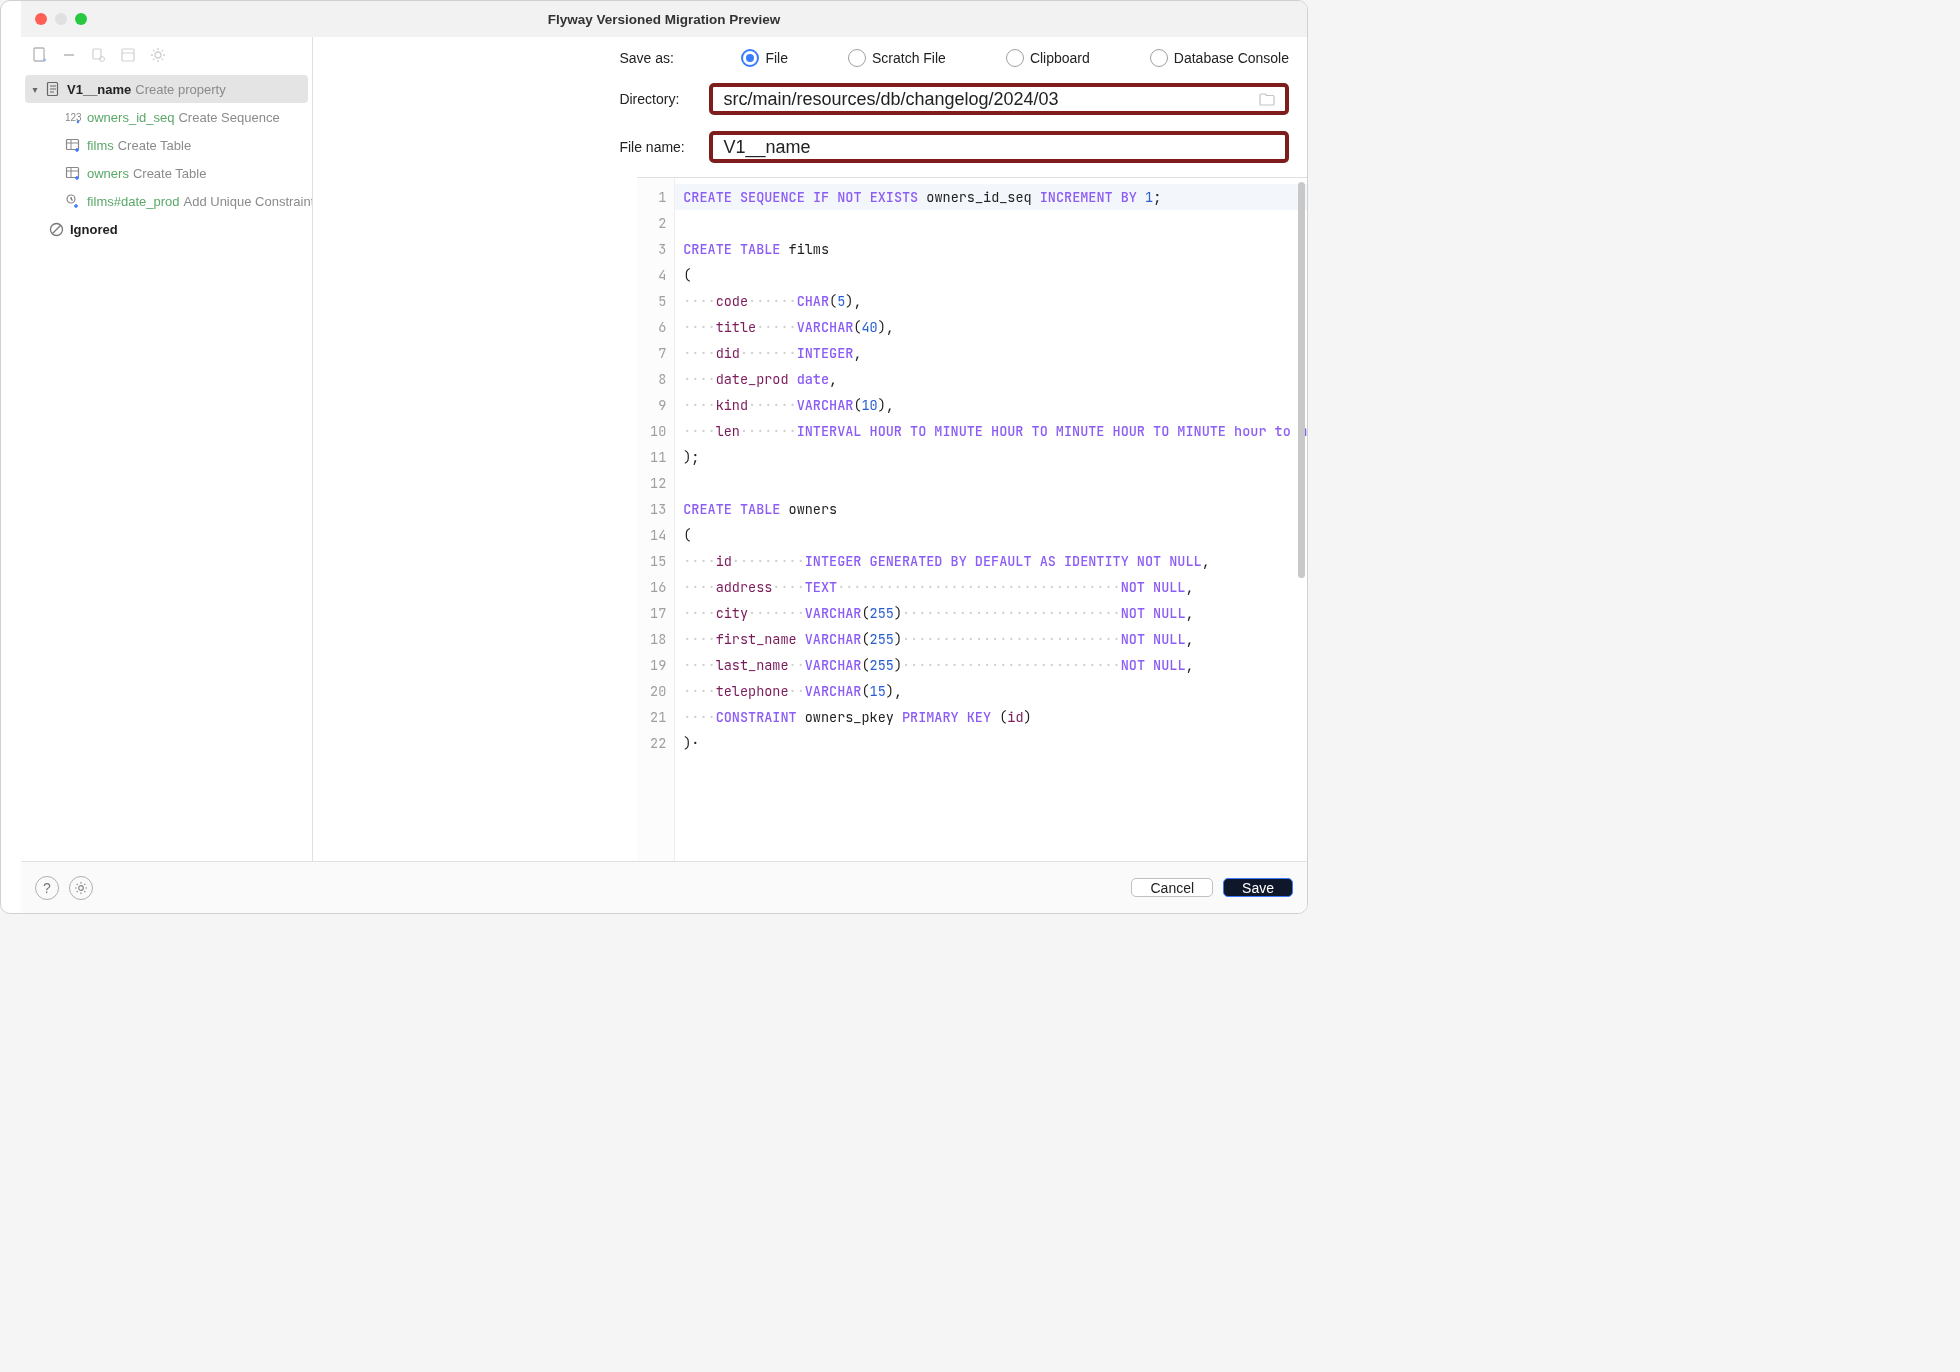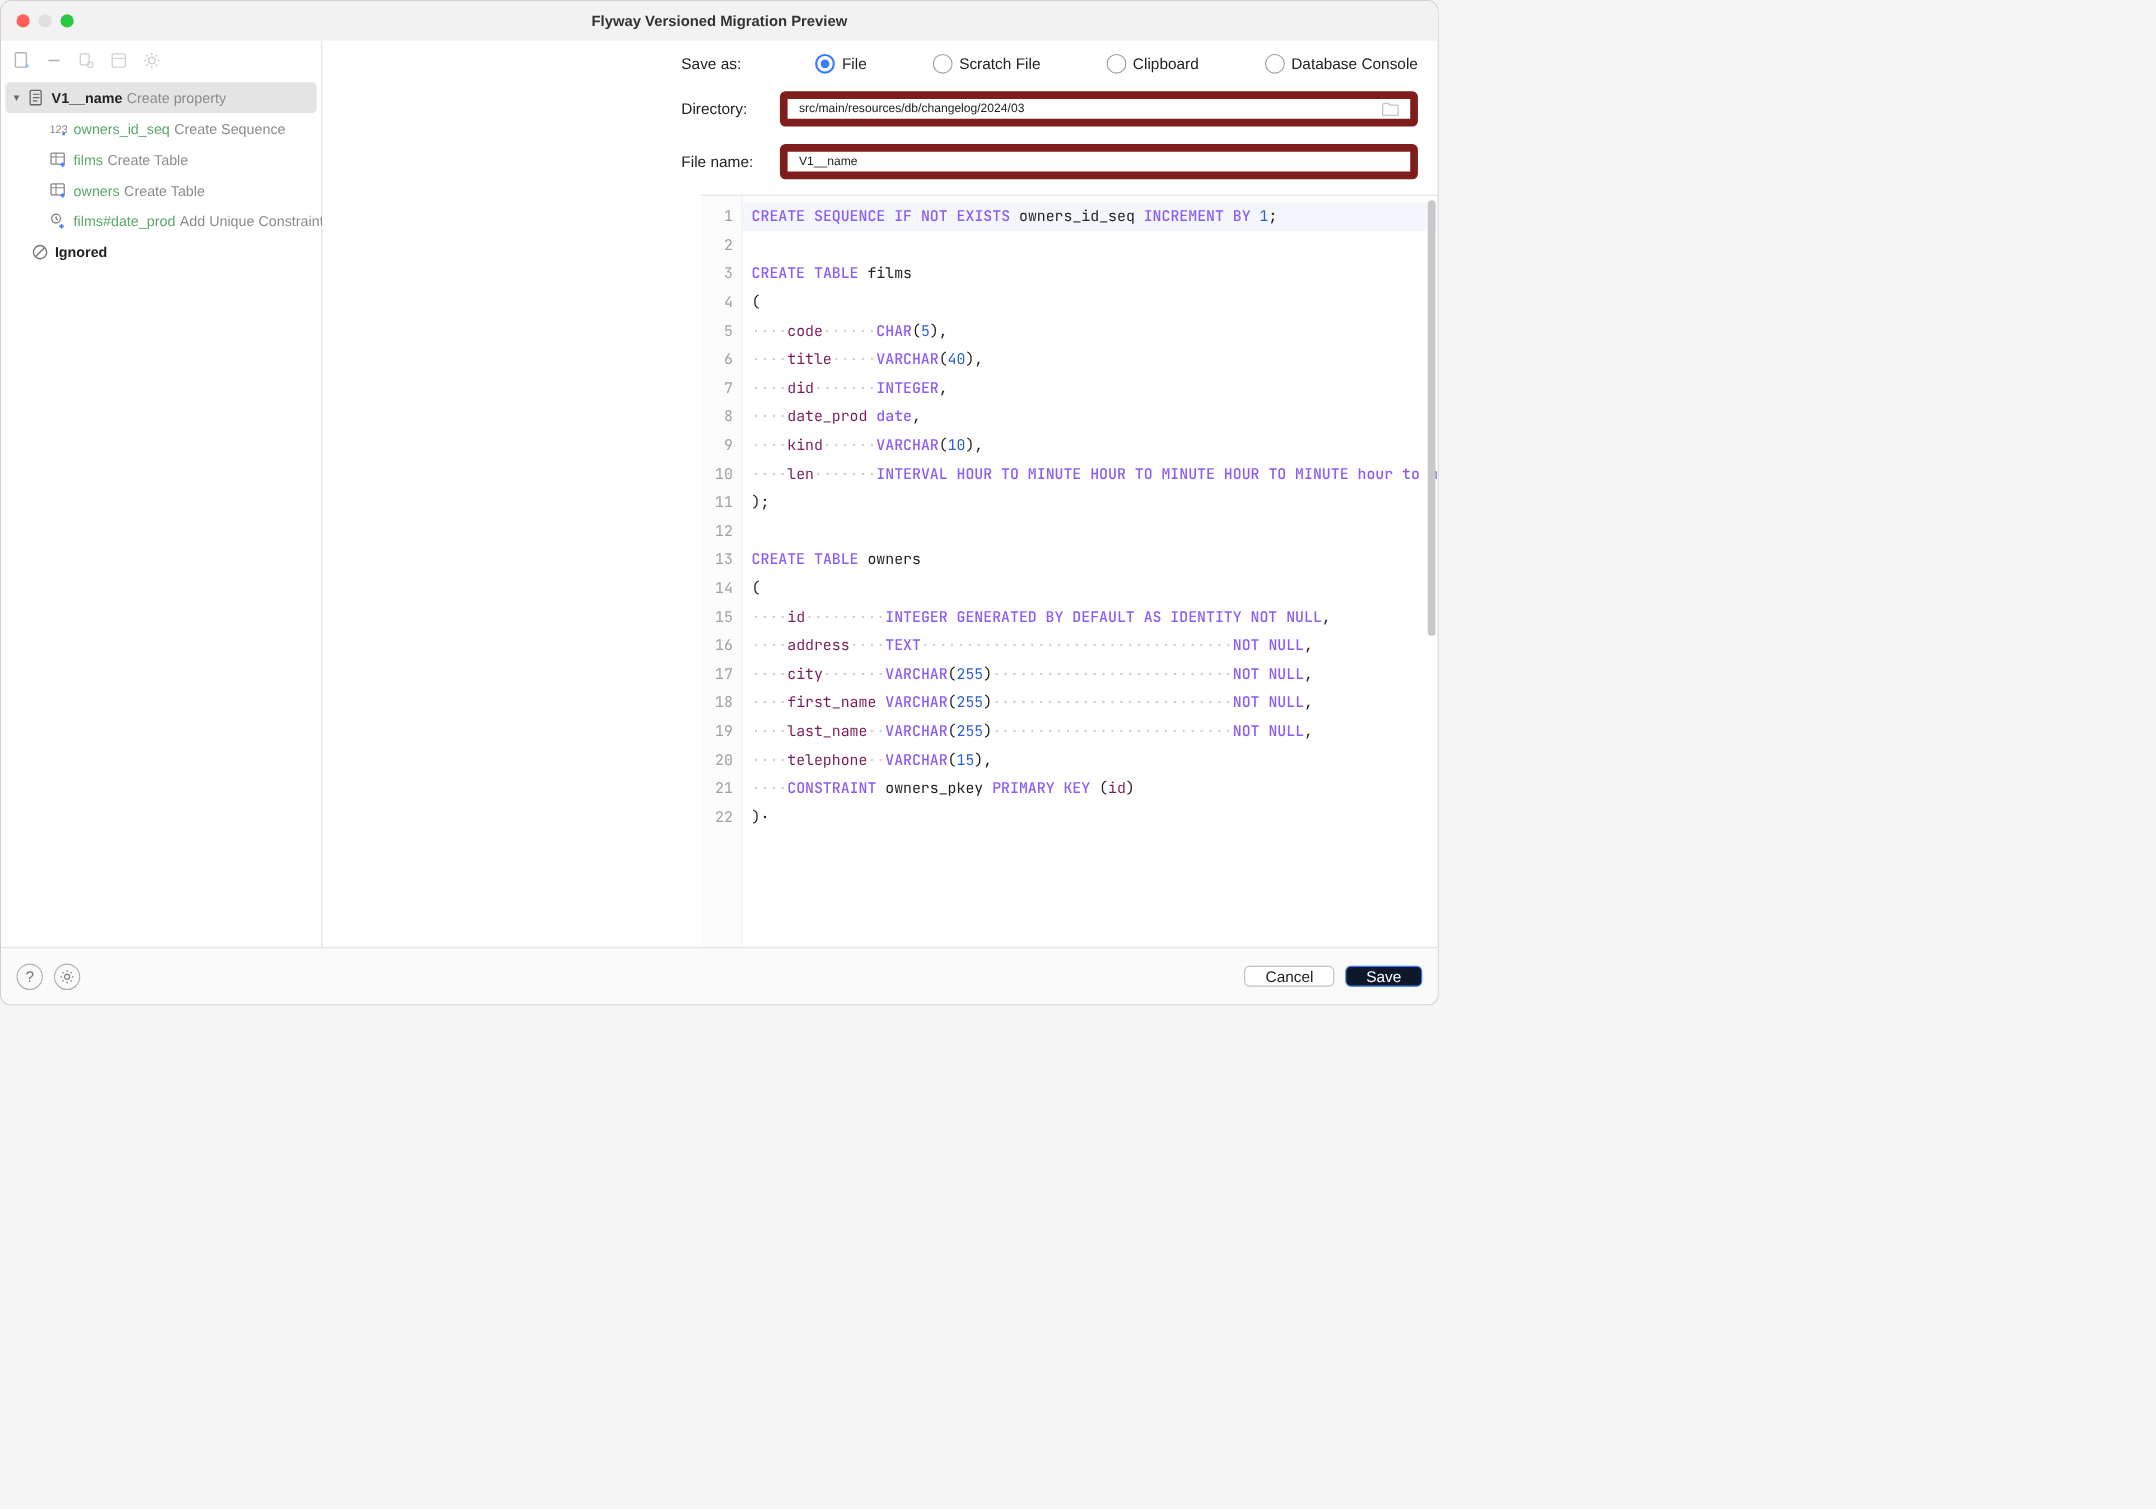--- a/index.html
+++ b/index.html
@@ -12,20 +12,21 @@
 }
 .window {
   width: 100%;
   height: 100%;
   background: #ffffff;
   border: 1px solid #d0d0d0;
   border-radius: 10px;
   display: flex;
   flex-direction: column;
   overflow: hidden;
+  padding-left: 20px;
 }
 .titlebar {
   height: 36px;
   display: flex;
   align-items: center;
   position: relative;
   background: #f2f2f2;
   flex-shrink: 0;
 }
 .traffic-lights {
@@ -113,24 +114,24 @@
 }
 .radio.selected .radio-circle { border: 2.5px solid #3b7cff; }
 .radio.selected .radio-circle::after {
   content: ""; position: absolute; width: 8px; height: 8px;
   background: #3b7cff; border-radius: 50%;
   top: 50%; left: 50%; transform: translate(-50%, -50%);
 }
 .text-input {
   flex: 1;
   height: 32px;
-  border: 7px solid #7f1d1d;
+  border: 4px solid #7f1d1d;
   border-radius: 5px;
   padding: 0 10px;
-  font-size: 11px;
+  font-size: 18px;
   color: #222;
   display: flex;
   align-items: center;
   background: #fff;
 }
 .text-input.with-icon { justify-content: space-between; }
 .folder-icon { opacity: 0.5; }
 
 .editor {
   flex: 1;

